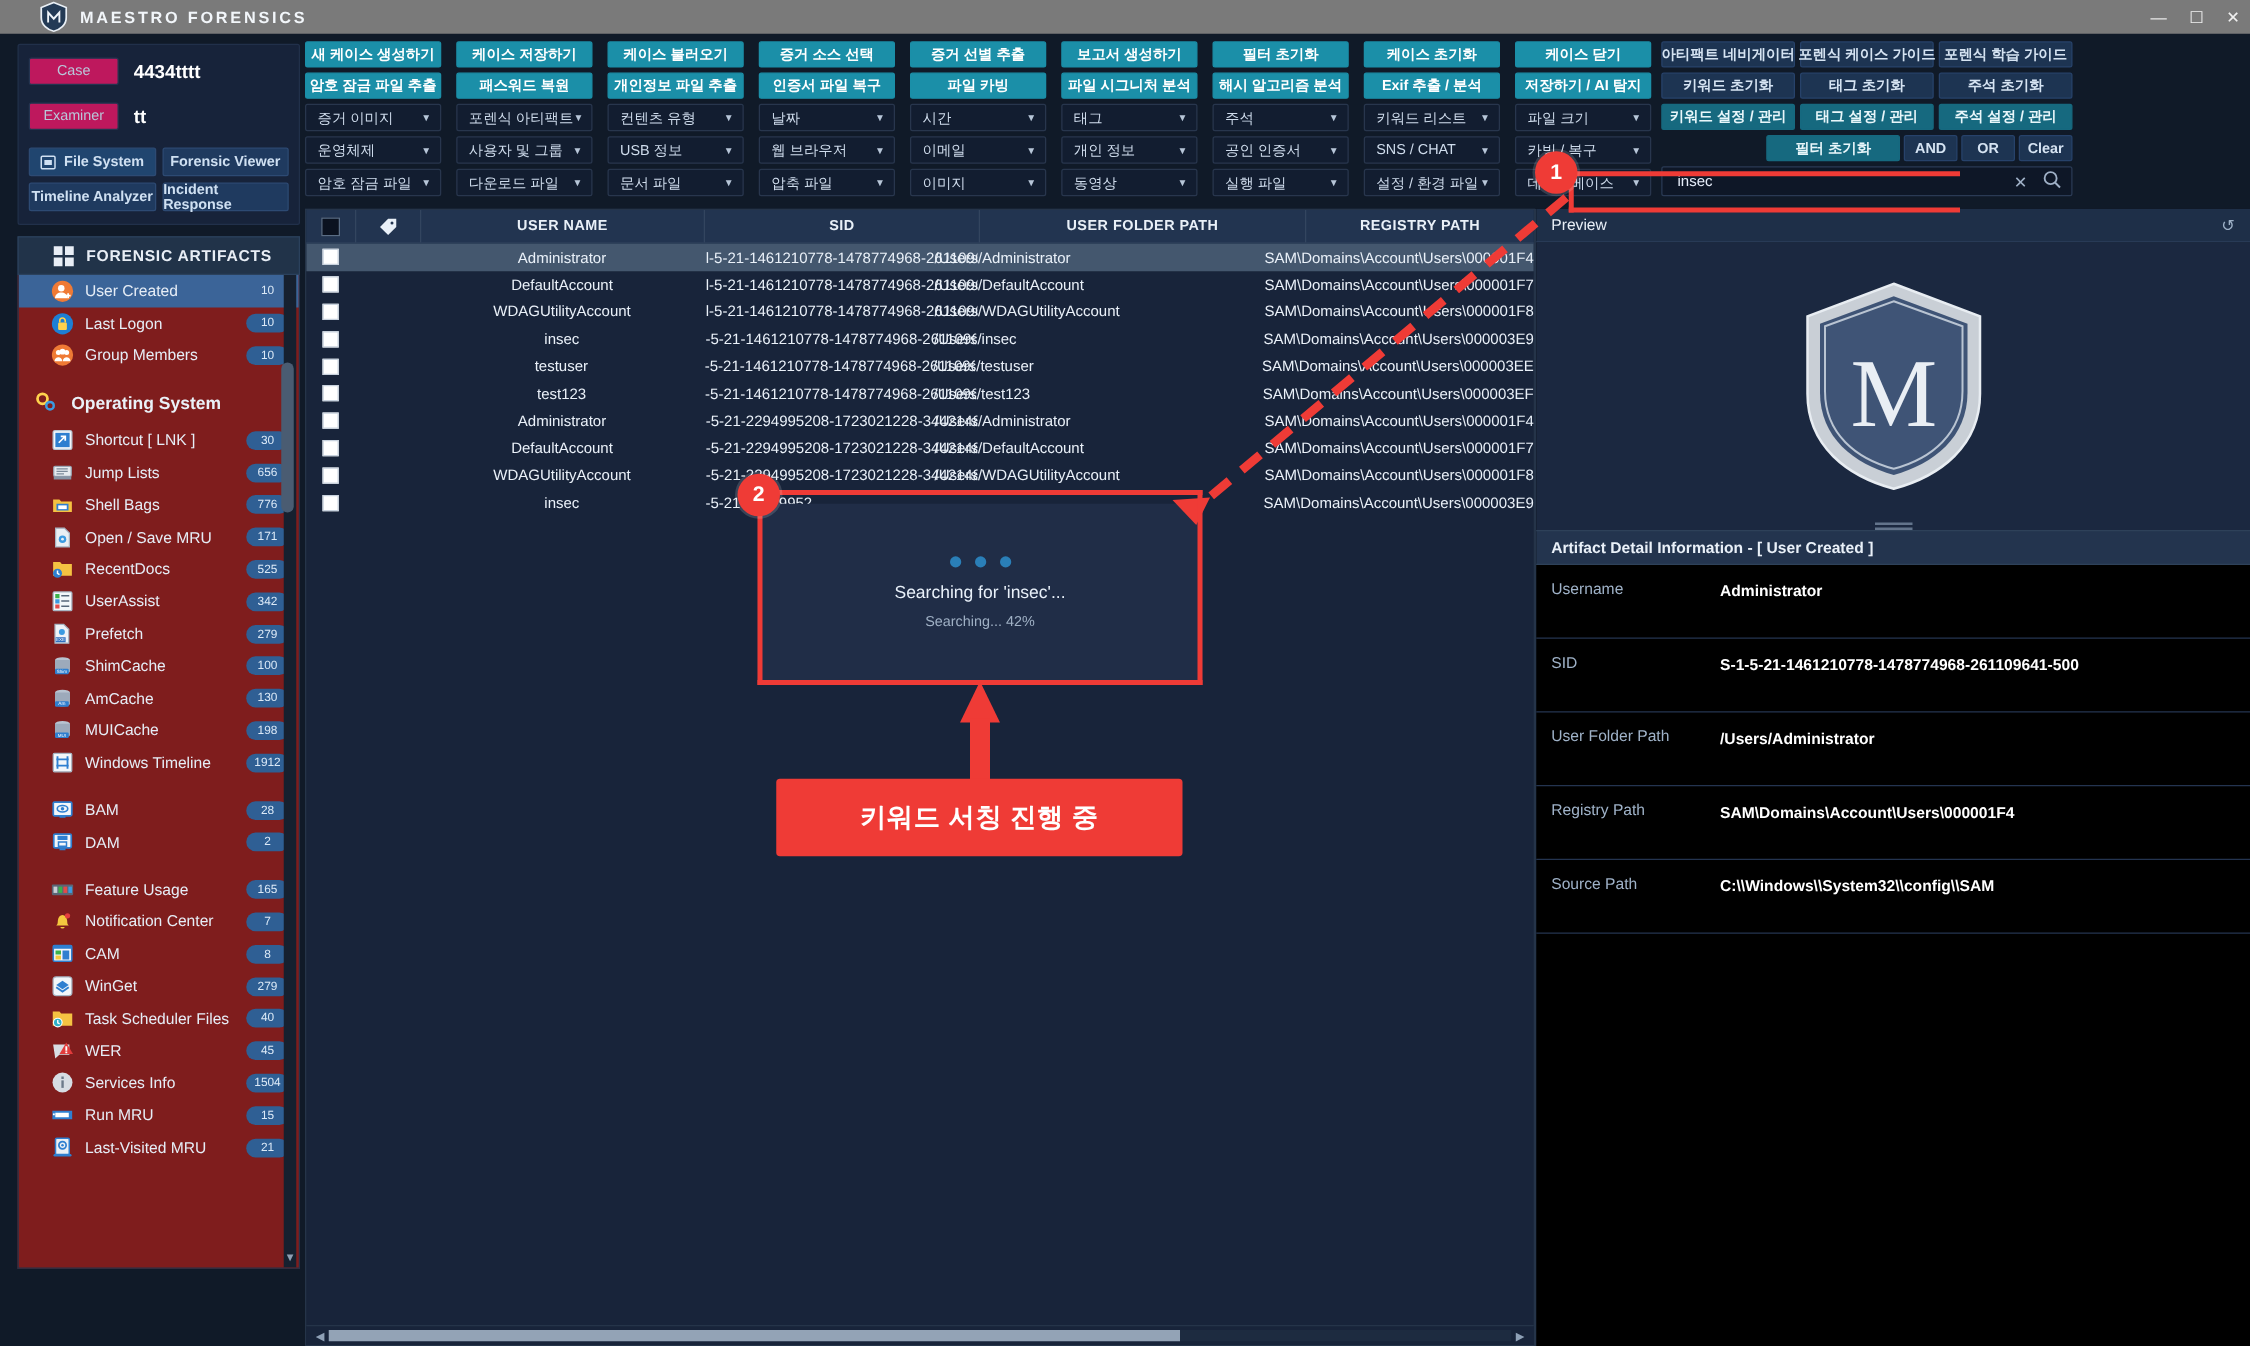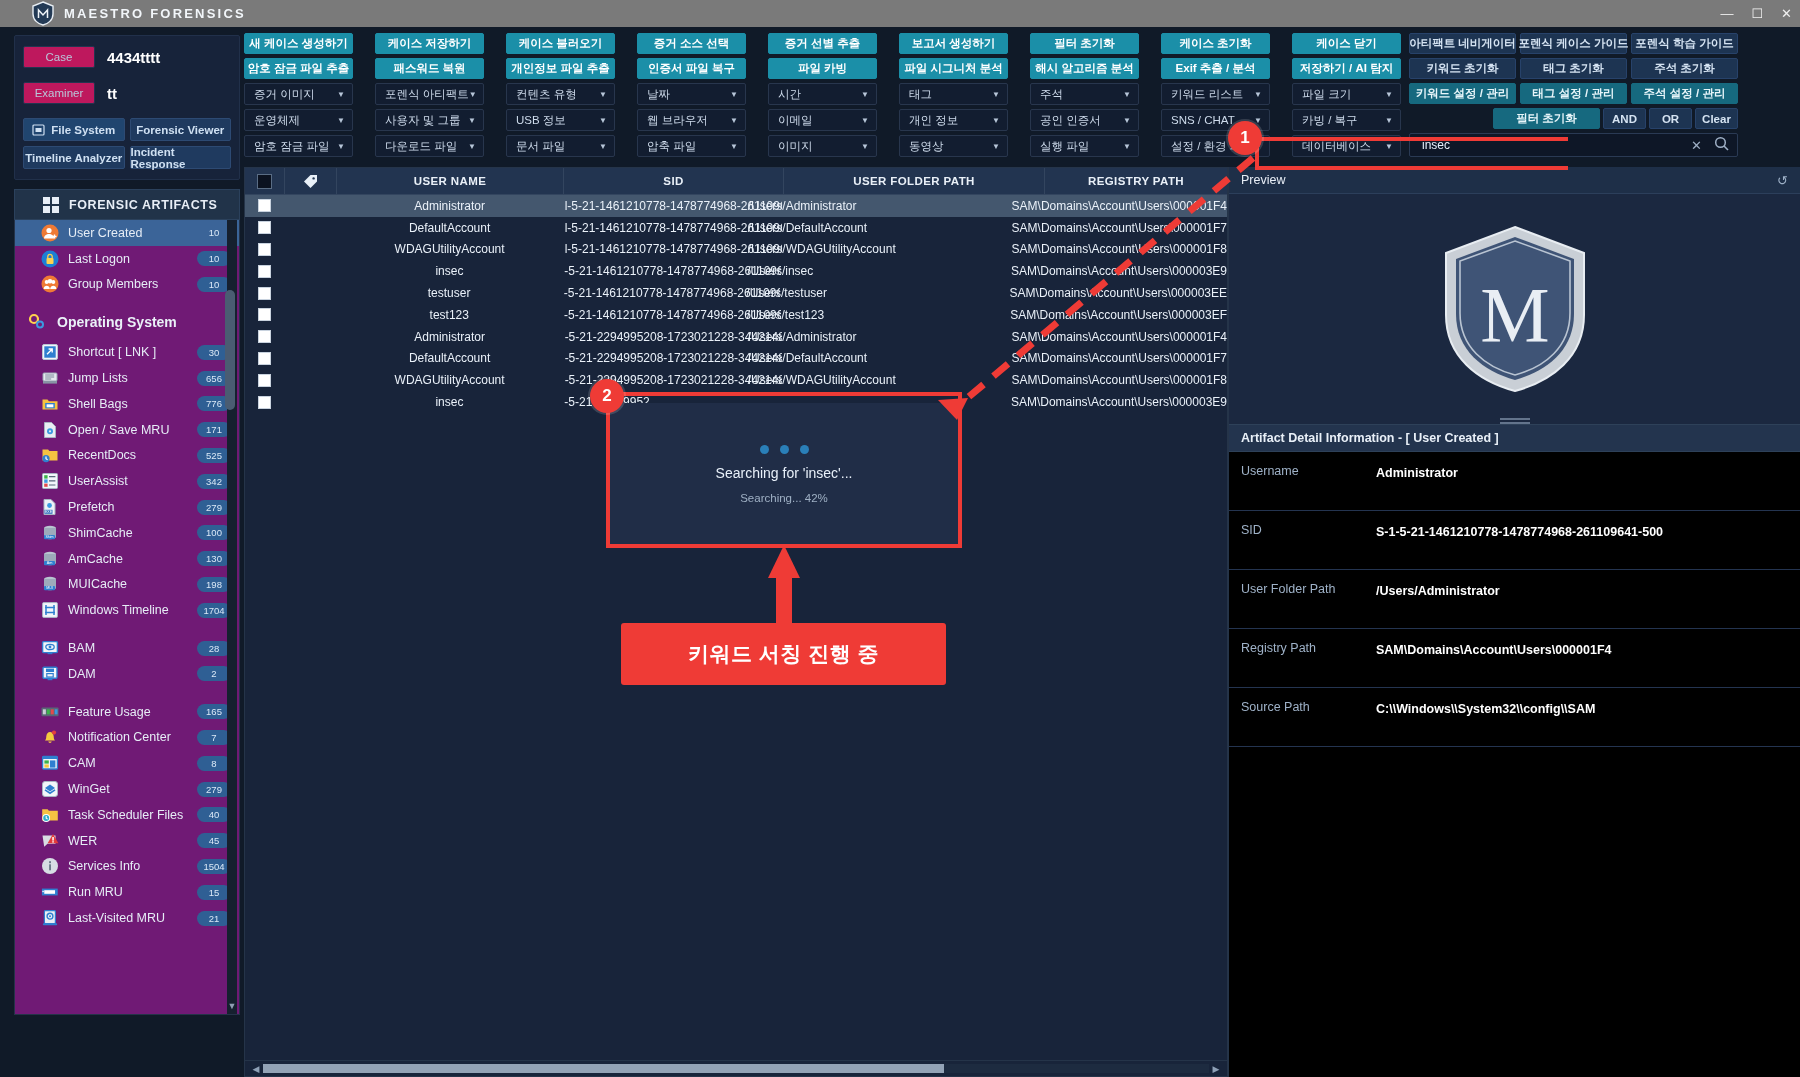--- a/index.html
+++ b/index.html
@@ -51,21 +51,21 @@
 
   .fa-header{
     margin-top:9px; height:31px; background:#213349; border:1px solid #2b415c;
     display:flex; align-items:center; gap:10px; padding-left:28px;
     font-size:12.5px; font-weight:bold; letter-spacing:.6px; color:#e8eef6;
   }
   .grid-icon{ display:grid; grid-template-columns:7px 7px; grid-template-rows:7px 7px; gap:2px;}
   .grid-icon i{ background:#e8eef6; display:block;}
 
   #artifact-list{
-    background:#701a75; border:1px solid #253349; border-top:0;
+    background:#7f1d1d; border:1px solid #253349; border-top:0;
     height:795px; position:relative; overflow:hidden;
   }
   .art-item{
     height:25.8px; display:flex; align-items:center; padding:0 8px 0 26px;
     cursor:pointer; position:relative;
   }
   .art-item.selected{ background:#3b6498; }
   .art-ico{ width:18px;height:18px;flex:0 0 auto;margin-right:9px; display:flex;
             align-items:center;justify-content:center;font-size:13px;}
   .art-label{ font-size:12.5px; color:#e6edf6; flex:1 1 auto; white-space:nowrap;}
@@ -113,21 +113,21 @@
   }
   .ddl{
     background:#121d30; border:1px solid #28364d; height:22px; border-radius:2px;
     display:flex; align-items:center; justify-content:space-between;
     padding:0 7px 0 9px; color:#cfdcec; font-size:11.5px; cursor:pointer;
     white-space:nowrap;
   }
   .ddl .car{ font-size:8px; color:#b7c6d8; }
 
   #btnpanel{ flex:0 0 auto; }
-  .brow{ display:grid; gap:22px; margin-bottom:4px;text-align:right; }
+  .brow{ display:grid; gap:12px; margin-bottom:4px;text-align:right; }
   .brow.r1, .brow.r2 { grid-template-columns:repeat(9, 109px); }
   .brow.r3, .brow.r4 { grid-template-columns:repeat(9, 109px); }
 
   #rightbtns{ margin-left:8px; }
   .rrow{ display:grid; grid-template-columns:repeat(3,107px); gap:4px; margin-bottom:4px;}
   #filterrow{ display:flex; gap:3px; justify-content:flex-end; margin-top:1px;}
   #filterrow .btn-teal-dark{width:107px;}
   #filterrow .sm{ width:43px; }
 
   #searchwrap{
@@ -453,21 +453,21 @@
             <span class="art-count">198</span>
           </div>
           <div class="art-item">
             <span class="art-ico">
               <svg width="18" height="18" viewBox="0 0 18 18">
                 <rect x="1.6" y="1.6" width="14.8" height="14.8" rx="1" fill="#f2f6fa" stroke="#a8b5c3"></rect>
                 <path d="M5 4v10M13 4v10M4 6.5h10M4 11.5h10" stroke="#2f7fd0" stroke-width="1.5"></path>
               </svg>
             </span>
             <span class="art-label">Windows Timeline</span>
-            <span class="art-count">1704</span>
+            <span class="art-count">1912</span>
           </div>
           <div class="art-spacer"></div>
           <div class="art-item">
             <span class="art-ico">
               <svg width="18" height="18" viewBox="0 0 18 18">
                 <rect x="1.6" y="2.6" width="14.8" height="11" rx="1" fill="#f2f6fa" stroke="#2f7fd0" stroke-width="1.4"></rect>
                 <ellipse cx="9" cy="8" rx="4.2" ry="2.6" fill="none" stroke="#2f7fd0" stroke-width="1.3"></ellipse>
                 <circle cx="9" cy="8" r="1.4" fill="#2f7fd0"></circle>
                 <rect x="6.6" y="13.6" width="4.8" height="1.6" fill="#2f7fd0"></rect>
               </svg>

